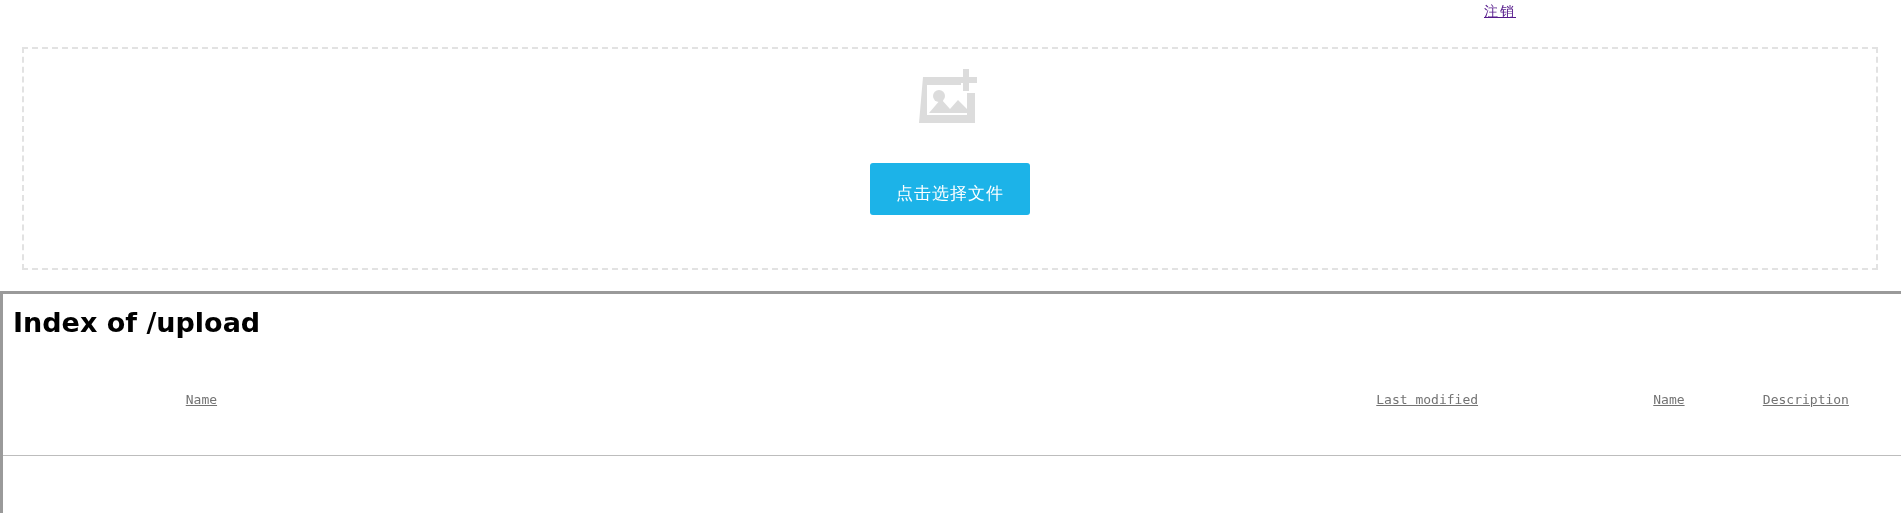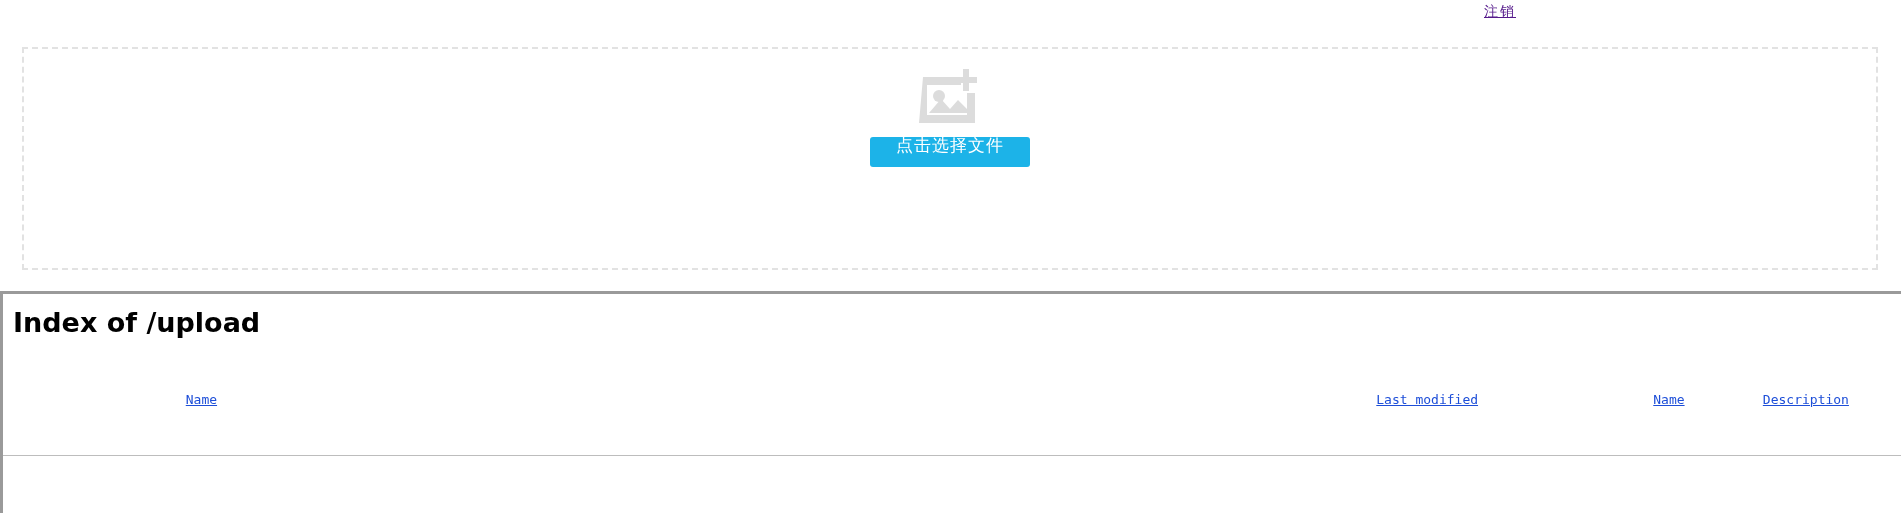--- a/index.html
+++ b/index.html
@@ -71,25 +71,26 @@
   }
   .image-plus-icon svg { display: block; }
 
   .select-file-button {
     display: inline-block;
     background: #1cb3e8;
     color: #ffffff;
     font-family: "DejaVu Sans", "Liberation Sans", sans-serif;
     font-size: 17px;
     line-height: 1;
-    padding: 0 26px 13px 26px;
+    padding: 22px 26px 13px 26px;
     border: none;
     border-radius: 3px;
     cursor: pointer;
     letter-spacing: 1px;
+    margin-top: 26px;
   }
 
   
   .index-section {
     position: absolute;
     left: 0;
     top: 291px;
     width: 1901px;
     height: 222px;
     border-top: 3px solid #9a9a9a;
@@ -137,21 +138,21 @@
   }
   .rule {
     width: 1901px;
     height: 0;
     border: 0;
     border-top: 1px solid #bdbdbd;
     margin: 3px 0 4px 0;
   }
 
   .th-link {
-    color: #1d4ed8;
+    color: #737373;
     text-decoration: underline;
     cursor: pointer;
     font-family: "DejaVu Sans Mono", "Liberation Mono", monospace;
     font-size: 13px;
   }
   .cell-text { color: #000000; }
 
   
   .icon-cell { padding-left: 5px; }
 </style>

